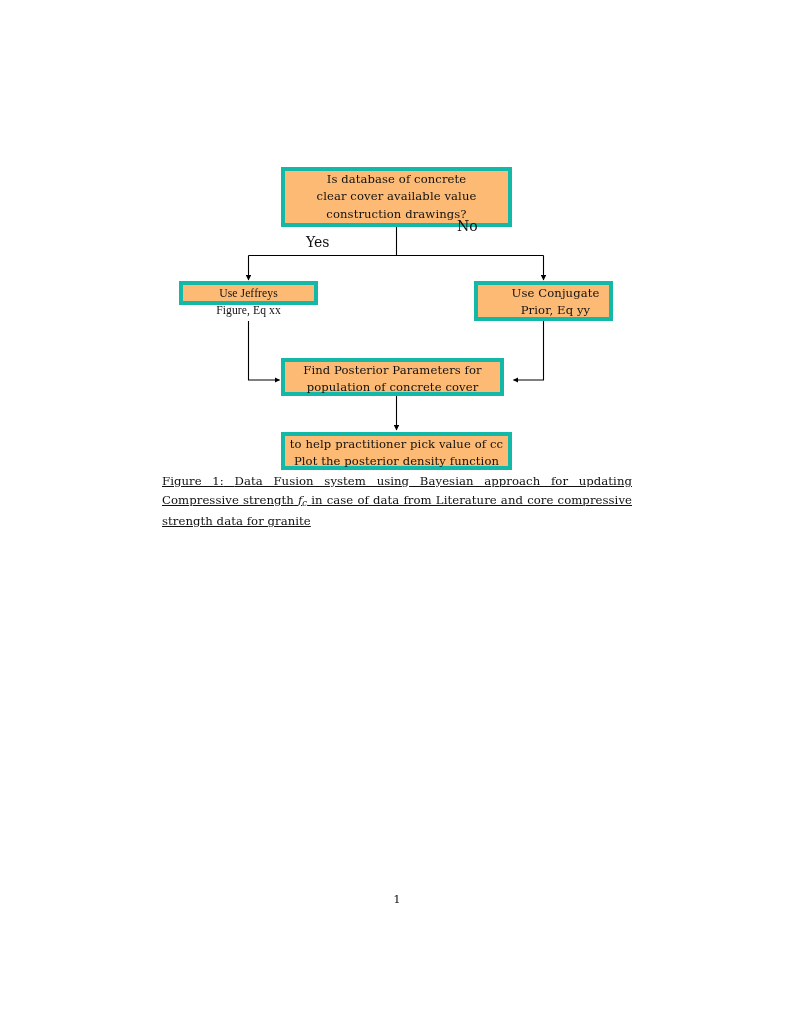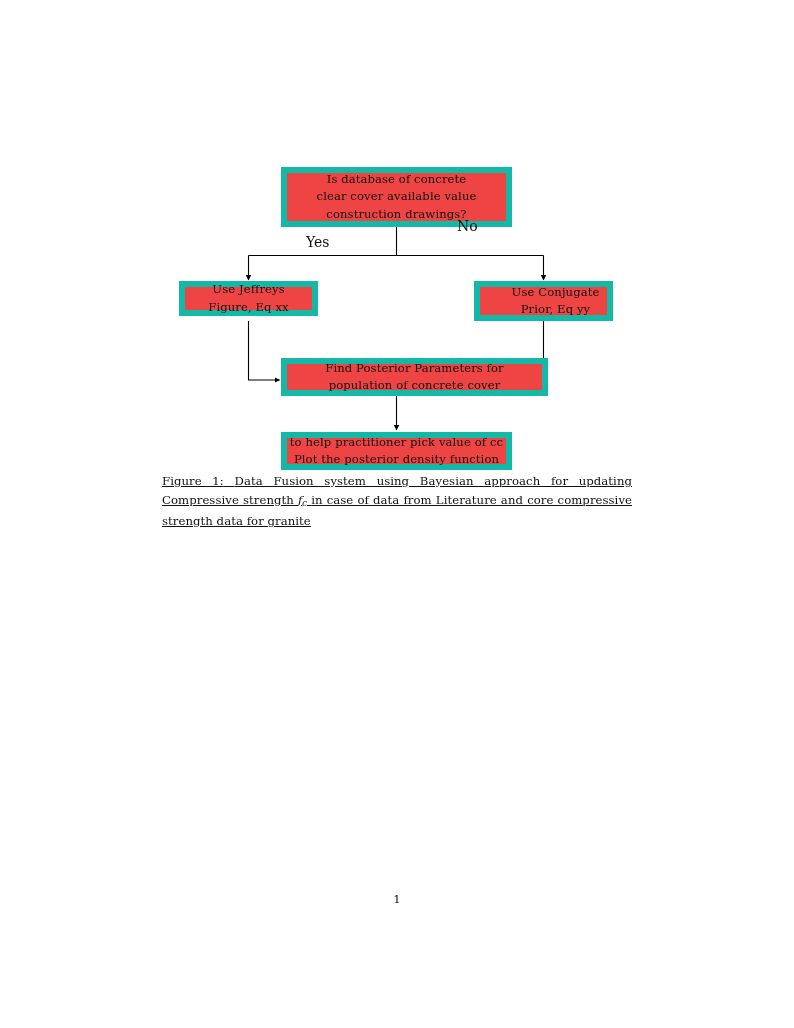--- a/index.html
+++ b/index.html
@@ -28,26 +28,26 @@
     position: absolute;
     left: 0;
     top: 0;
     width: 794px;
     height: 490px;
   }
 
   .node {
     position: absolute;
     box-sizing: border-box;
-    border: 6px solid #14b8a6;
-    background: #ef4444;
+    border: 4px solid #14b8a6;
+    background: #fdba74;
     display: flex;
     flex-direction: column;
     align-items: center;
-    justify-content: center;
+    justify-content: flex-start;
     text-align: center;
     font-size: 11.6px;
     line-height: 17.4px;
     letter-spacing: 0.1px;
     color: #111111;
     z-index: 2;
   }
   .node .ln { display: block; white-space: nowrap; }
 
   
@@ -55,35 +55,36 @@
     left: 281px;
     top: 167px;
     width: 231px;
     height: 60px;
   }
   
   #node-jeffreys {
     left: 179px;
     top: 281px;
     width: 139px;
-    height: 35px;
+    height: 24px;
+    font-family: Liberation Serif, serif;
   }
   
   #node-conjugate {
     left: 474px;
     top: 281px;
     width: 139px;
     height: 40px;
     padding-left: 24px;
   }
   
   #node-posterior {
     left: 281px;
     top: 358px;
-    width: 267px;
+    width: 223px;
     height: 38px;
   }
   
   #node-plot {
     left: 281px;
     top: 432px;
     width: 231px;
     height: 38px;
   }
 

